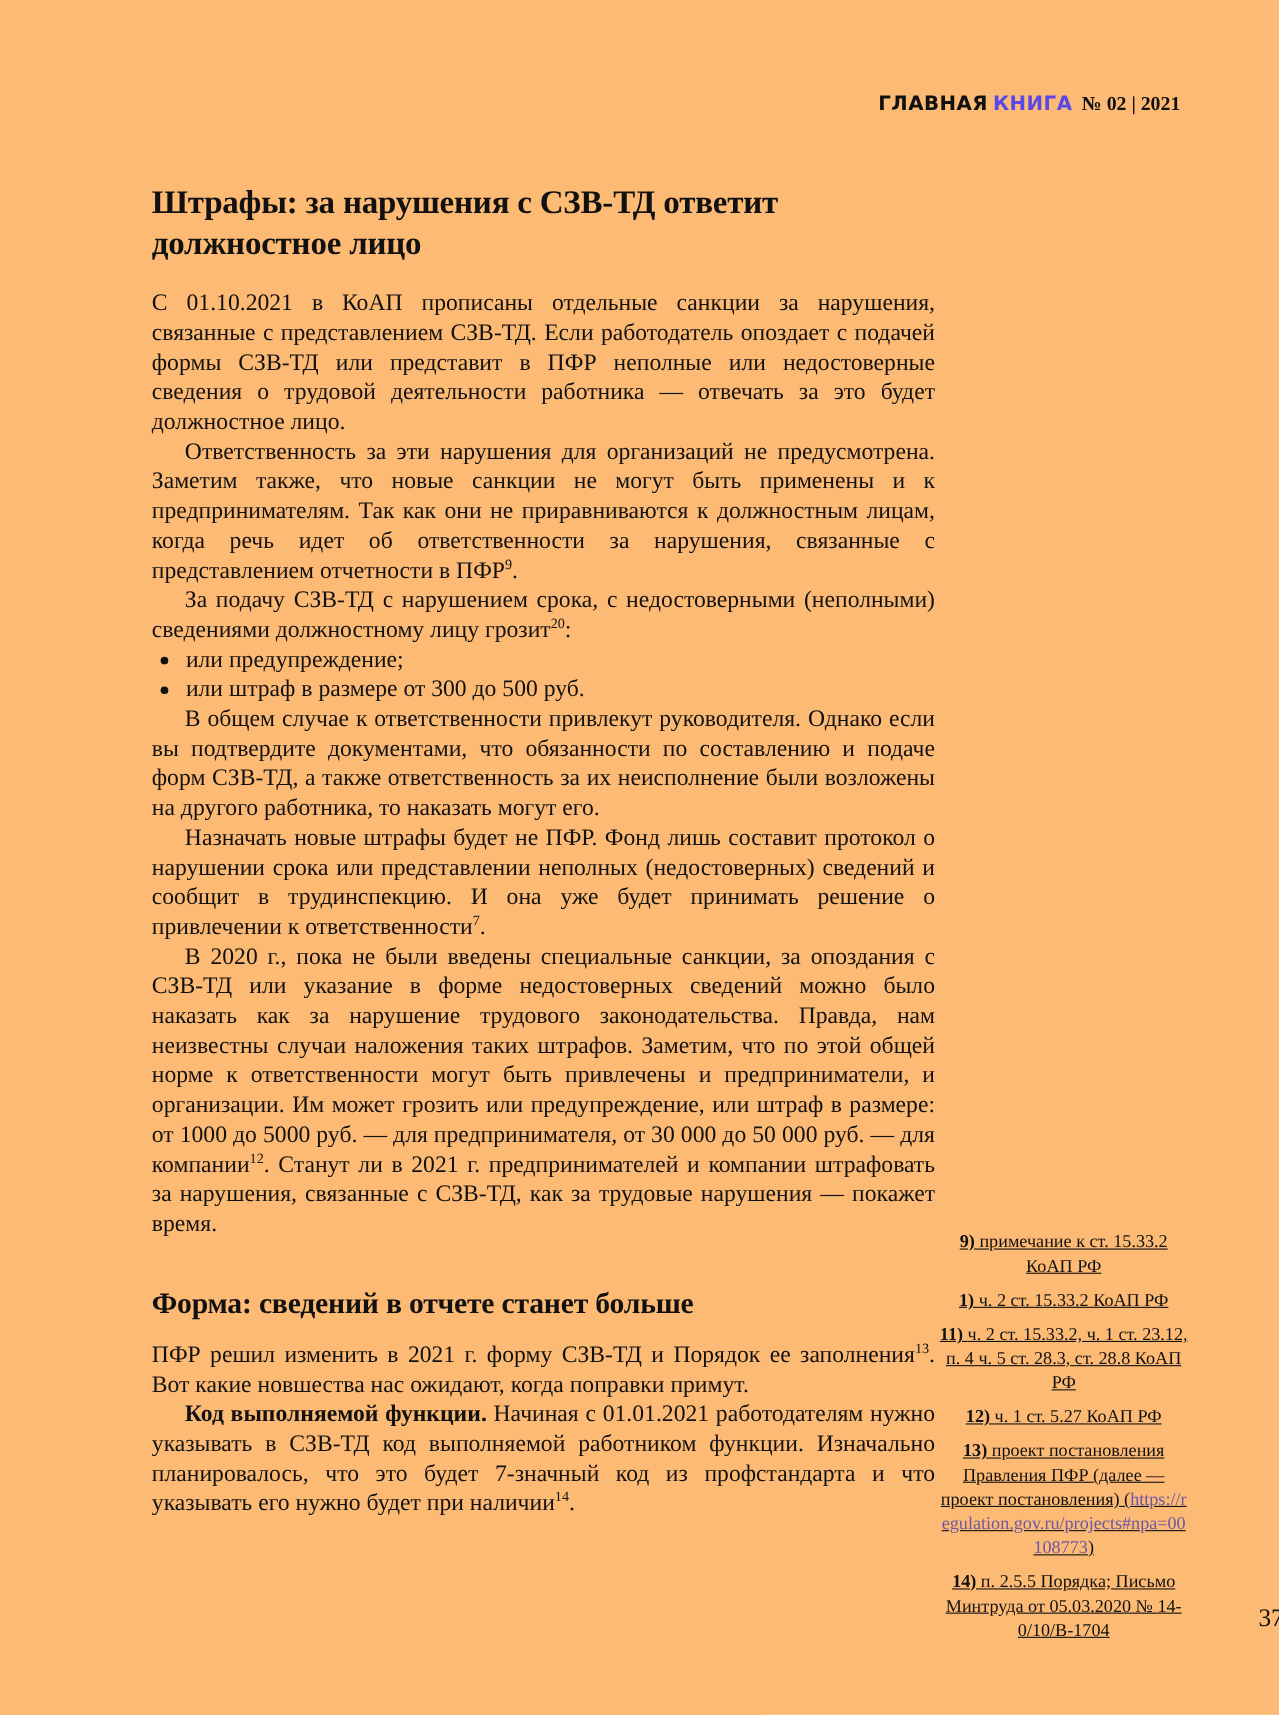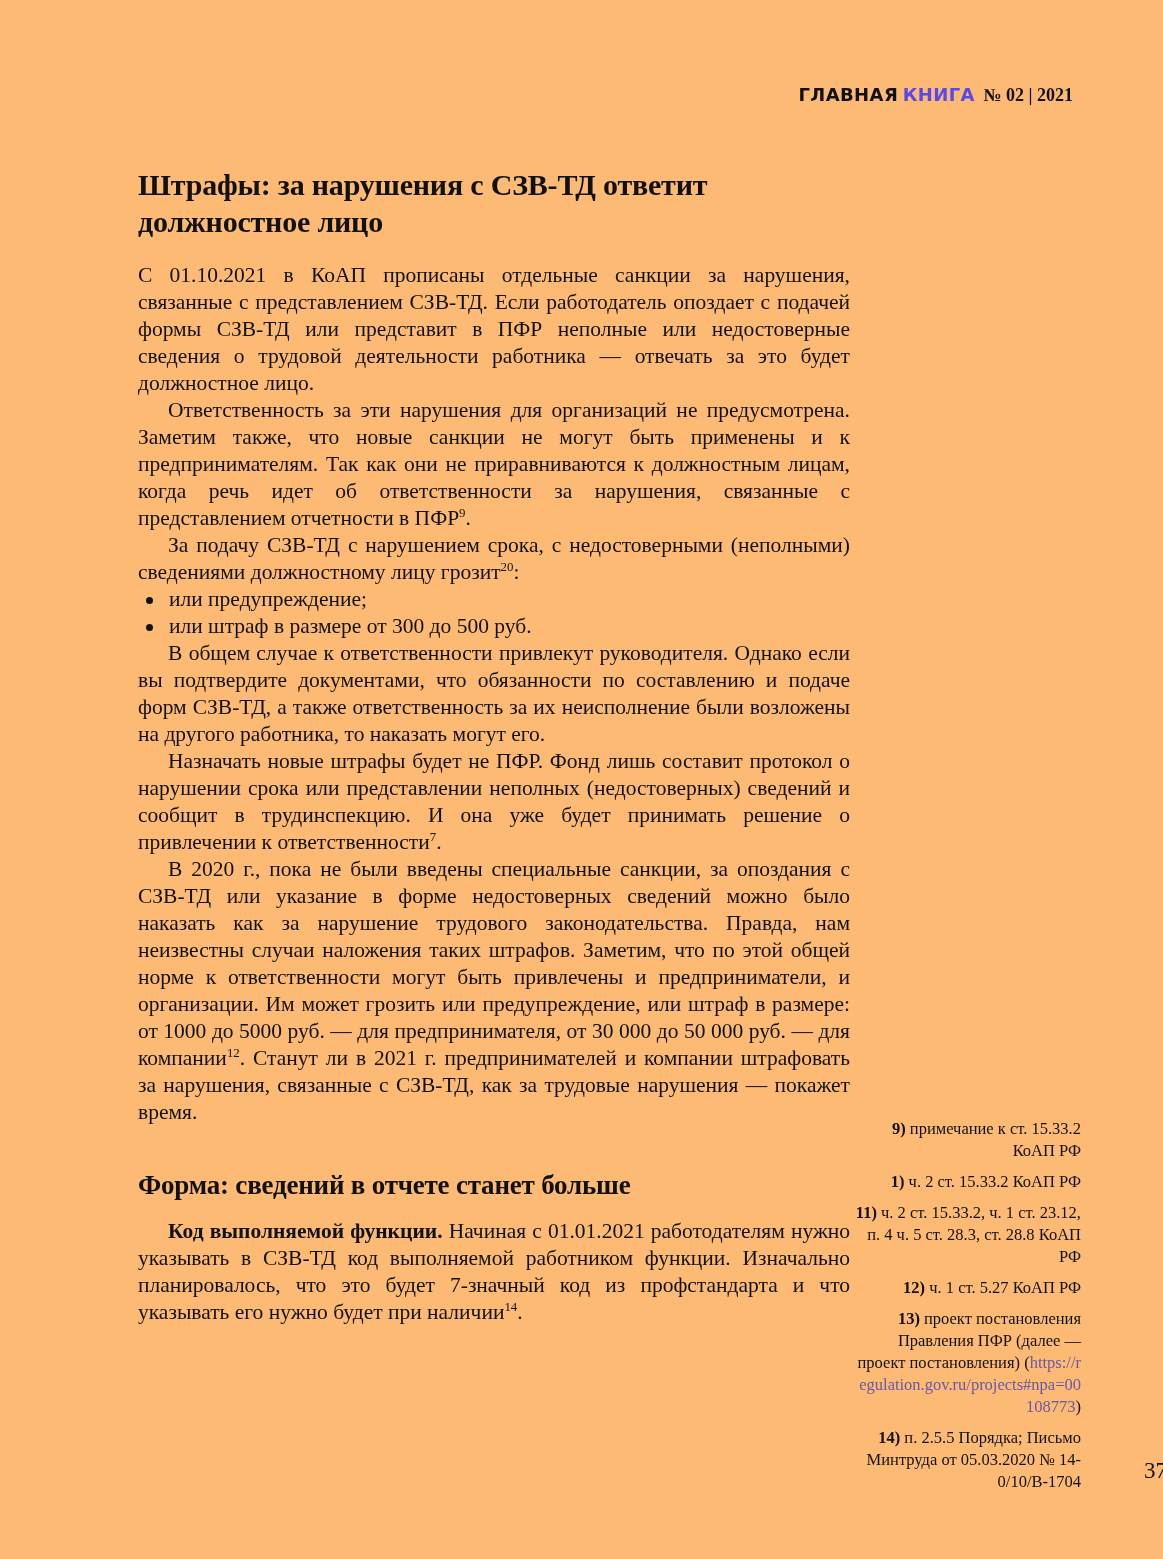--- a/index.html
+++ b/index.html
@@ -90,21 +90,22 @@
   .footnotes{
     position:absolute;
     left:853px;
     top:1118px;
     width:228px;
   }
   .footnote{
     margin:0 0 9px 0;
     font-size:16.5px;
     line-height:22px;
-    text-align:right;
+    text-align:center;
+    text-decoration:underline;
   }
   .fn-num{font-weight:700;}
   .fn-link{
     color:var(--link);
     text-decoration:none;
     word-break:break-all;
     cursor:pointer;
   }
   
   .page-number{
@@ -131,20 +132,21 @@
     <div>
         <p class="body-p">С 01.10.2021 в КоАП прописаны отдельные санкции за нарушения, связанные с представлением СЗВ-ТД. Если работодатель опоздает с подачей формы СЗВ-ТД или представит в ПФР неполные или недостоверные сведения о трудовой деятельности работника — отвечать за это будет должностное лицо.</p>
         <p class="body-p indent">Ответственность за эти нарушения для организаций не предусмотрена. Заметим также, что новые санкции не могут быть применены и к предпринимателям. Так как они не приравниваются к должностным лицам, когда речь идет об ответственности за нарушения, связанные с представлением отчетности в ПФР<sup>9</sup>.</p>
         <p class="body-p indent">За подачу СЗВ-ТД с нарушением срока, с недостоверными (неполными) сведениями должностному лицу грозит<sup>20</sup>:</p>
         <p class="body-p bullet"><span class="dot"></span>или предупреждение;</p>
         <p class="body-p bullet"><span class="dot"></span>или штраф в размере от 300 до 500 руб.</p>
         <p class="body-p indent">В общем случае к ответственности привлекут руководителя. Однако если вы подтвердите документами, что обязанности по составлению и подаче форм СЗВ-ТД, а также ответственность за их неисполнение были возложены на другого работника, то наказать могут его.</p>
         <p class="body-p indent">Назначать новые штрафы будет не ПФР. Фонд лишь составит протокол о нарушении срока или представлении неполных (недостоверных) сведений и сообщит в трудинспекцию. И она уже будет принимать решение о привлечении к ответственности<sup>7</sup>.</p>
         <p class="body-p indent">В 2020 г., пока не были введены специальные санкции, за опоздания с СЗВ-ТД или указание в форме недостоверных сведений можно было наказать как за нарушение трудового законодательства. Правда, нам неизвестны случаи наложения таких штрафов. Заметим, что по этой общей норме к ответственности могут быть привлечены и предприниматели, и организации. Им может грозить или предупреждение, или штраф в размере: от 1000 до 5000 руб. — для предпринимателя, от 30 000 до 50 000 руб. — для компании<sup>12</sup>. Станут ли в 2021 г. предпринимателей и компании штрафовать за нарушения, связанные с СЗВ-ТД, как за трудовые нарушения — покажет время.</p>
         <h2 class="section-heading">Форма: сведений в отчете станет больше</h2>
+        <p class="body-p">ПФР решил изменить в 2021 г. форму СЗВ-ТД и Порядок ее заполнения<sup>13</sup>. Вот какие новшества нас ожидают, когда поправки примут.</p>
         <p class="body-p indent"><b>Код выполняемой функции.</b> Начиная с 01.01.2021 работодателям нужно указывать в СЗВ-ТД код выполняемой работником функции. Изначально планировалось, что это будет 7-значный код из профстандарта и что указывать его нужно будет при наличии<sup>14</sup>.</p>
       </div>
   </div>
 
   <div class="footnotes">
     <div>
         <p class="footnote"><span class="fn-num">9) </span>примечание к ст. 15.33.2 КоАП РФ</p>
         <p class="footnote"><span class="fn-num">1) </span>ч. 2 ст. 15.33.2 КоАП РФ</p>
         <p class="footnote"><span class="fn-num">11) </span>ч. 2 ст. 15.33.2, ч. 1 ст. 23.12, п. 4 ч. 5 ст. 28.3, ст. 28.8 КоАП РФ</p>
         <p class="footnote"><span class="fn-num">12) </span>ч. 1 ст. 5.27 КоАП РФ</p>

